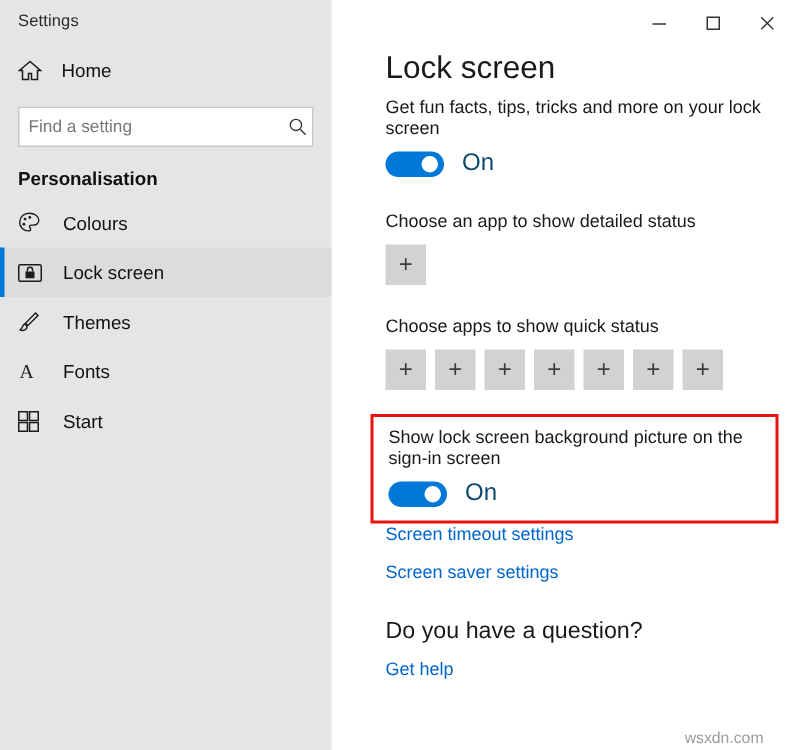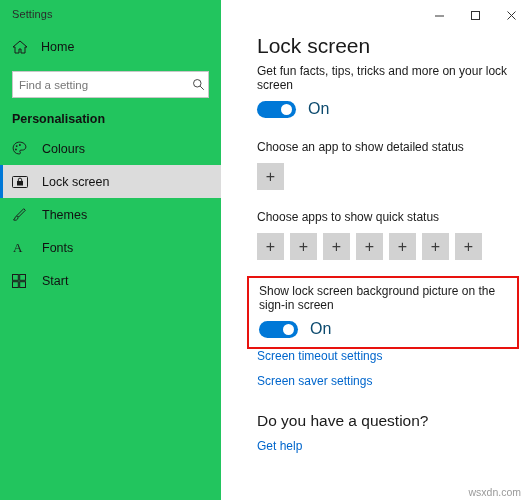--- a/index.html
+++ b/index.html
@@ -18,21 +18,21 @@
     position: absolute;
     inset: 0;
     display: flex;
     background: #ffffff;
   }
 
   
   .sidebar {
     width: 221px;
     height: 500px;
-    background: #22c55e;
+    background: #e5e5e5;
     position: relative;
     flex: 0 0 221px;
   }
   .sidebar-title {
     font-size: 11px;
     color: #2b2b2b;
     padding: 8px 0 0 12px;
     letter-spacing: 0.1px;
   }
   .home-row {
@@ -220,21 +220,21 @@
     cursor: pointer;
   }
   .sub-head {
     font-size: 15.5px;
     color: #1a1a1a;
     margin-left: 20px;
     margin-top: 24px;
   }
   .watermark {
     position: absolute;
-    right: 8px;
+    right: 20px;
     bottom: 2px;
     font-size: 10.5px;
     color: #9a9a9a;
   }
   svg { display: block; }
 </style>
 </head>
 <body>
 
 <div class="window">

